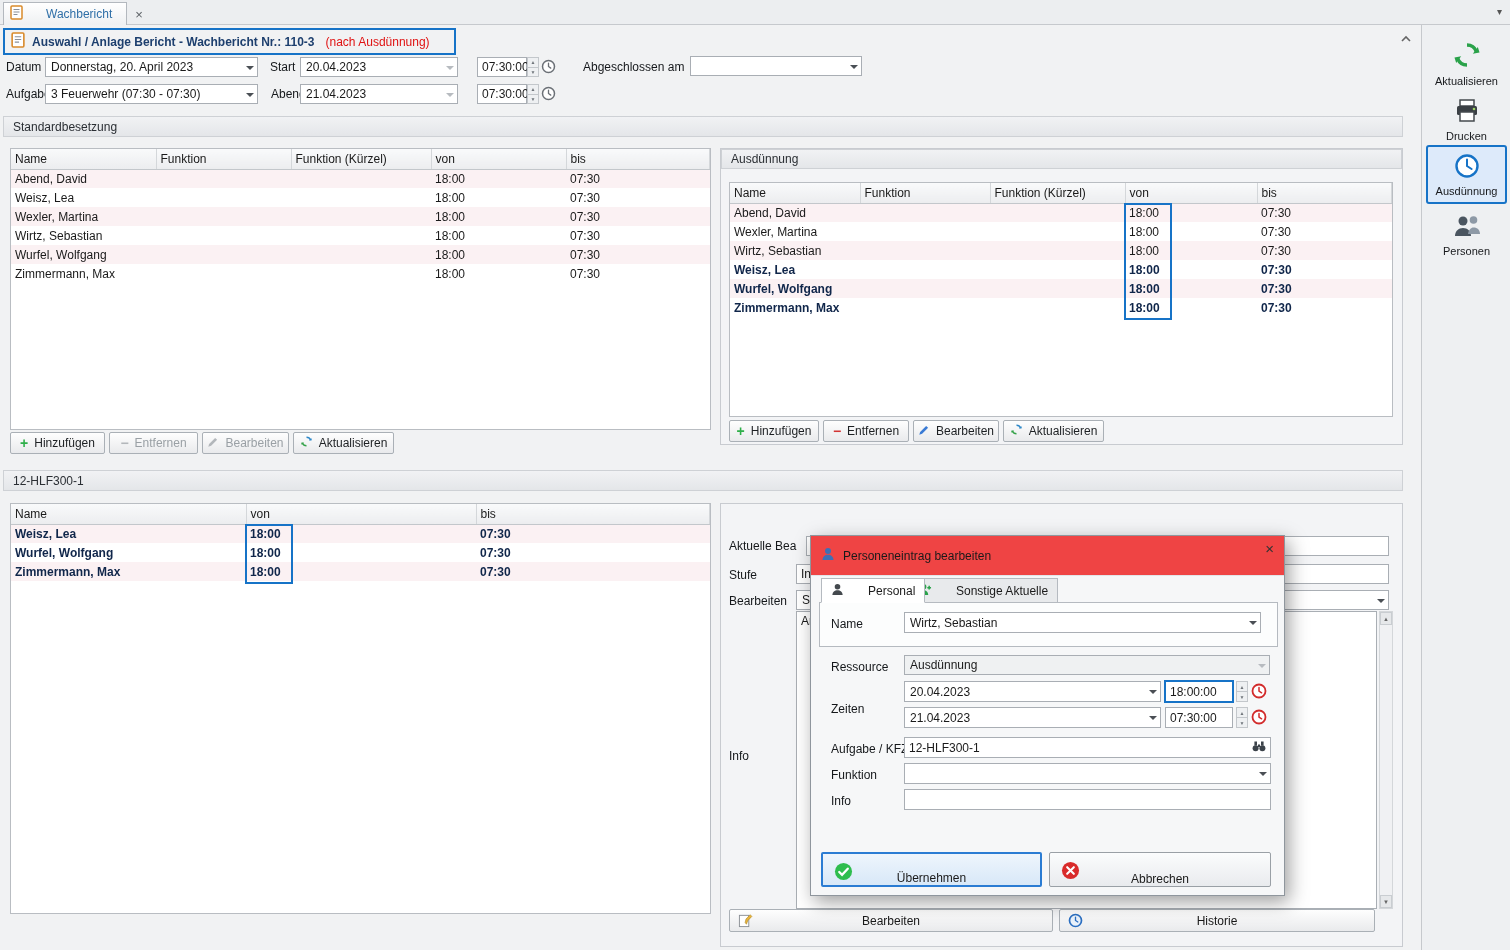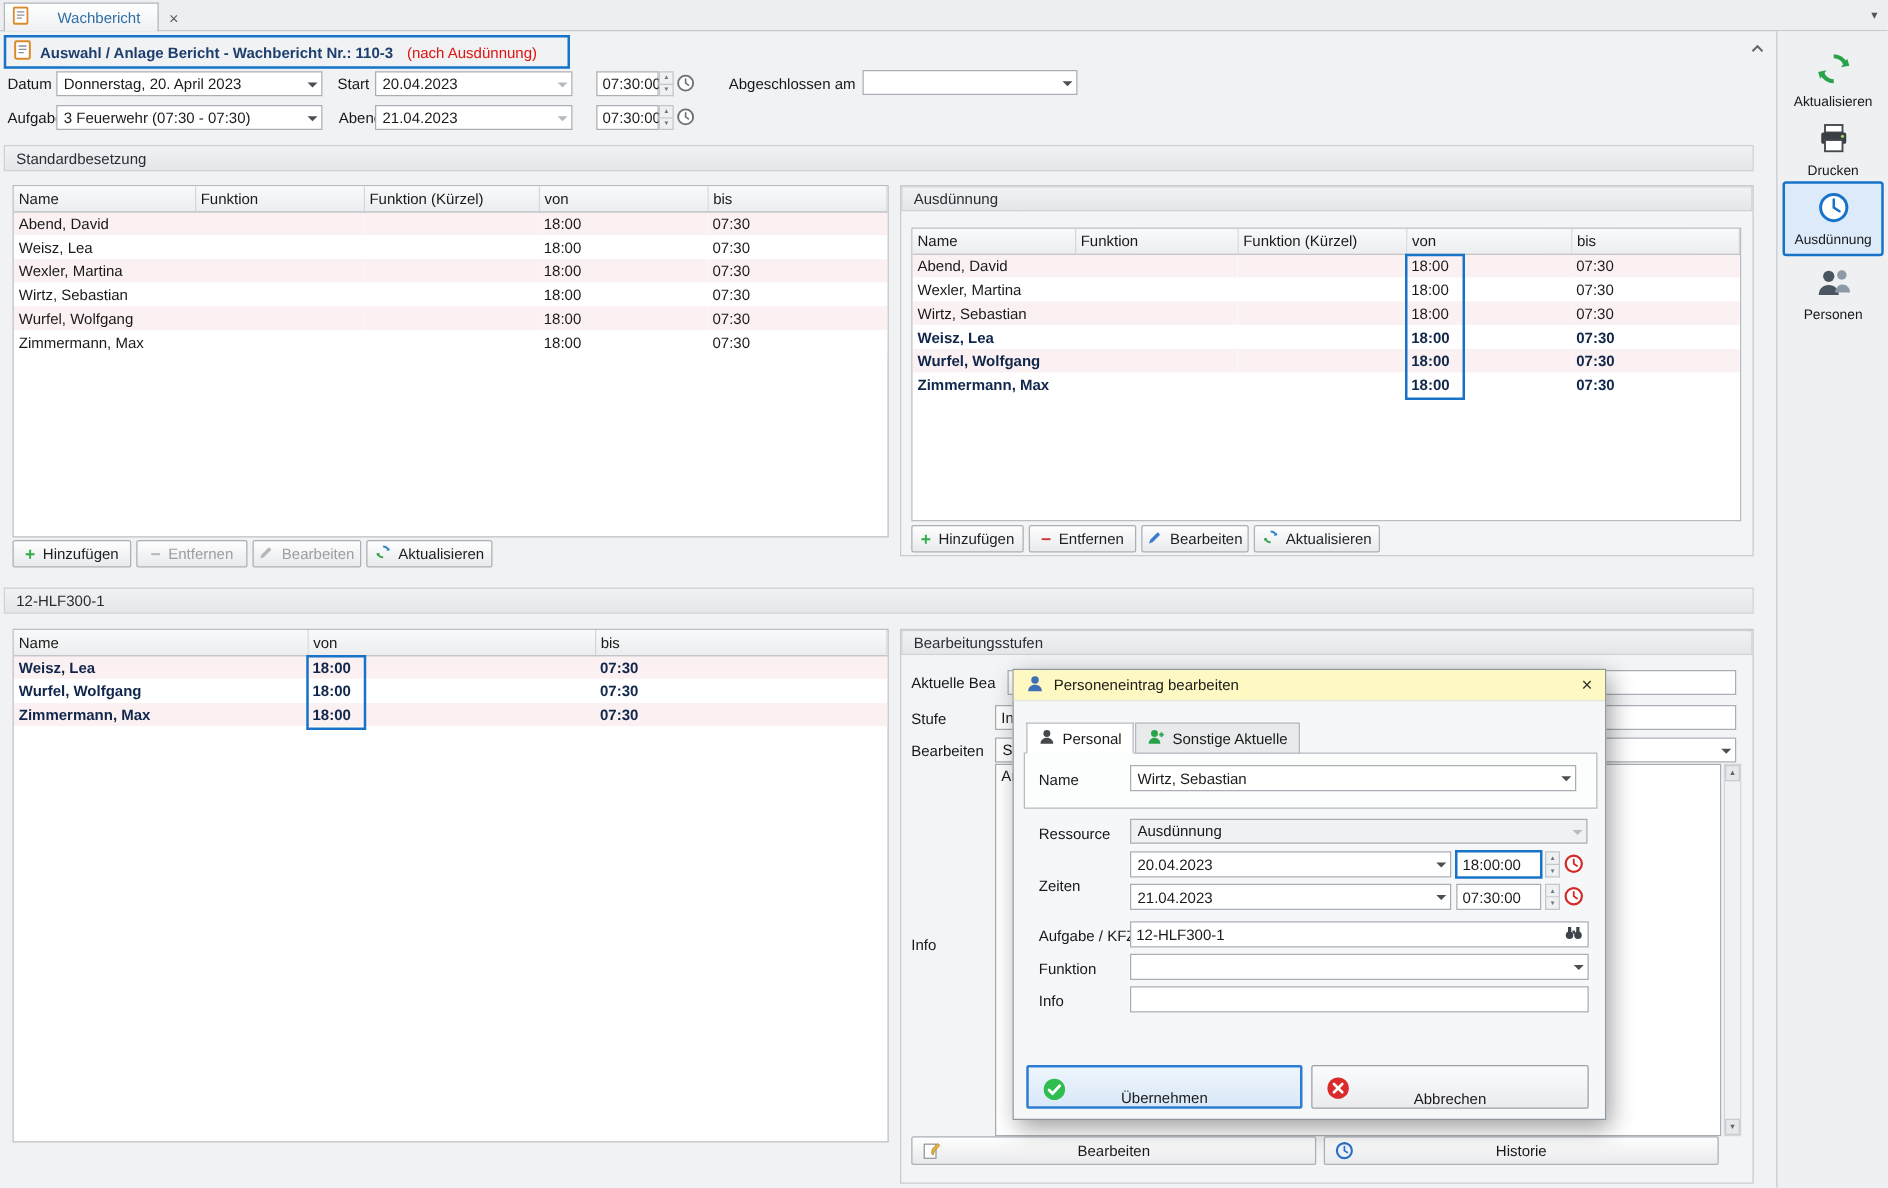--- a/index.html
+++ b/index.html
@@ -64,23 +64,23 @@
   .vscroll{position:absolute;width:14px;background:#f0f1f3;border:1px solid #d4d7da;display:flex;flex-direction:column;justify-content:space-between;}
   .vscroll .sa{width:100%;height:13px;background:#e6e8ea;border:1px solid #c9cdd1;display:flex;align-items:center;justify-content:center;font-size:6px;color:#666;}
 
   
   #sidebar{position:absolute;left:1421px;top:25px;width:89px;height:925px;background:#eef0f2;border-left:1px solid #c6c9cd;}
   .side-btn{position:absolute;left:4px;width:81px;display:flex;flex-direction:column;align-items:center;gap:3px;font-size:11px;color:#17191c;padding:5px 0;border-radius:3px;border:2px solid transparent;}
   .side-btn.sel{border:2px solid #1673c7;background:#ddeafa;}
 
   
   #dialog{position:absolute;left:810px;top:535px;width:475px;height:361px;background:#f6f7f8;border:1px solid #8f969d;box-shadow:4px 6px 18px rgba(0,0,0,.38);z-index:50;}
-  .dlg-title{position:absolute;left:0;top:0;width:100%;height:25px;display:flex;align-items:center;gap:8px;padding:0 10px;background:#fef9c3;border-bottom:1px solid #e2e5e8;}
+  .dlg-title{position:absolute;left:0;top:0;width:100%;height:40px;display:flex;align-items:center;gap:8px;padding:0 10px;background:#ef4444;border-bottom:1px solid #e2e5e8;}
   .dlg-close{position:absolute;right:10px;top:5px;font-size:15px;color:#333;line-height:1;}
-  .tab2{position:absolute;display:flex;align-items:center;gap:6px;padding:0 9px;height:25px;border:1px solid #b5bac0;background:#e8eaec;z-index:2;}
+  .tab2{position:absolute;display:flex;align-items:center;gap:24px;padding:0 9px;height:25px;border:1px solid #b5bac0;background:#e8eaec;z-index:2;}
   .tab2.active{background:#fff;border-bottom:1px solid #fff;z-index:3;}
   .tabframe{position:absolute;border:1px solid #b5bac0;background:#fcfdfd;}
   .dlg-btn{position:absolute;height:35px;display:flex;align-items:flex-end;justify-content:center;
        background:linear-gradient(#fbfcfd,#e9ebee);border:1px solid #9aa0a6;border-radius:2px;}
   .dlg-btn.primary{border:2px solid #2b7cd3;background:linear-gradient(#eef5fc,#d8e8f8);}
   .dlg-btn .bicon{position:absolute;left:11px;top:8px;}
 </style>
 </head>
 <body>
 
@@ -387,23 +387,20 @@
             <td>Zimmermann, Max</td>
             <td>18:00</td>
             <td>07:30</td>
           </tr>
         </tbody>
     </table>
     <div class="hl" style="left:234px;top:20px;width:48px;height:60px;"></div>
   </div>
 
   <div class="sub" style="left:717px;top:33px;width:683px;height:444px;">
-    <div class="strip" style="left:0;top:0;width:681px;height:20px;">
-      <span>Bearbeitungsstufen</span>
-    </div>
     <span class="lbl" style="left:8px;top:35px;">Aktuelle Bea</span>
     <div class="field" style="left:85px;top:32px;width:583px;height:20px;"></div>
 
     <span class="lbl" style="left:8px;top:64px;">Stufe</span>
     <div class="field" style="left:75px;top:60px;width:593px;height:20px;">
       <span>In</span>
     </div>
 
     <span class="lbl" style="left:8px;top:90px;">Bearbeiten</span>
     <div class="combo" style="left:75px;top:86px;width:593px;">

